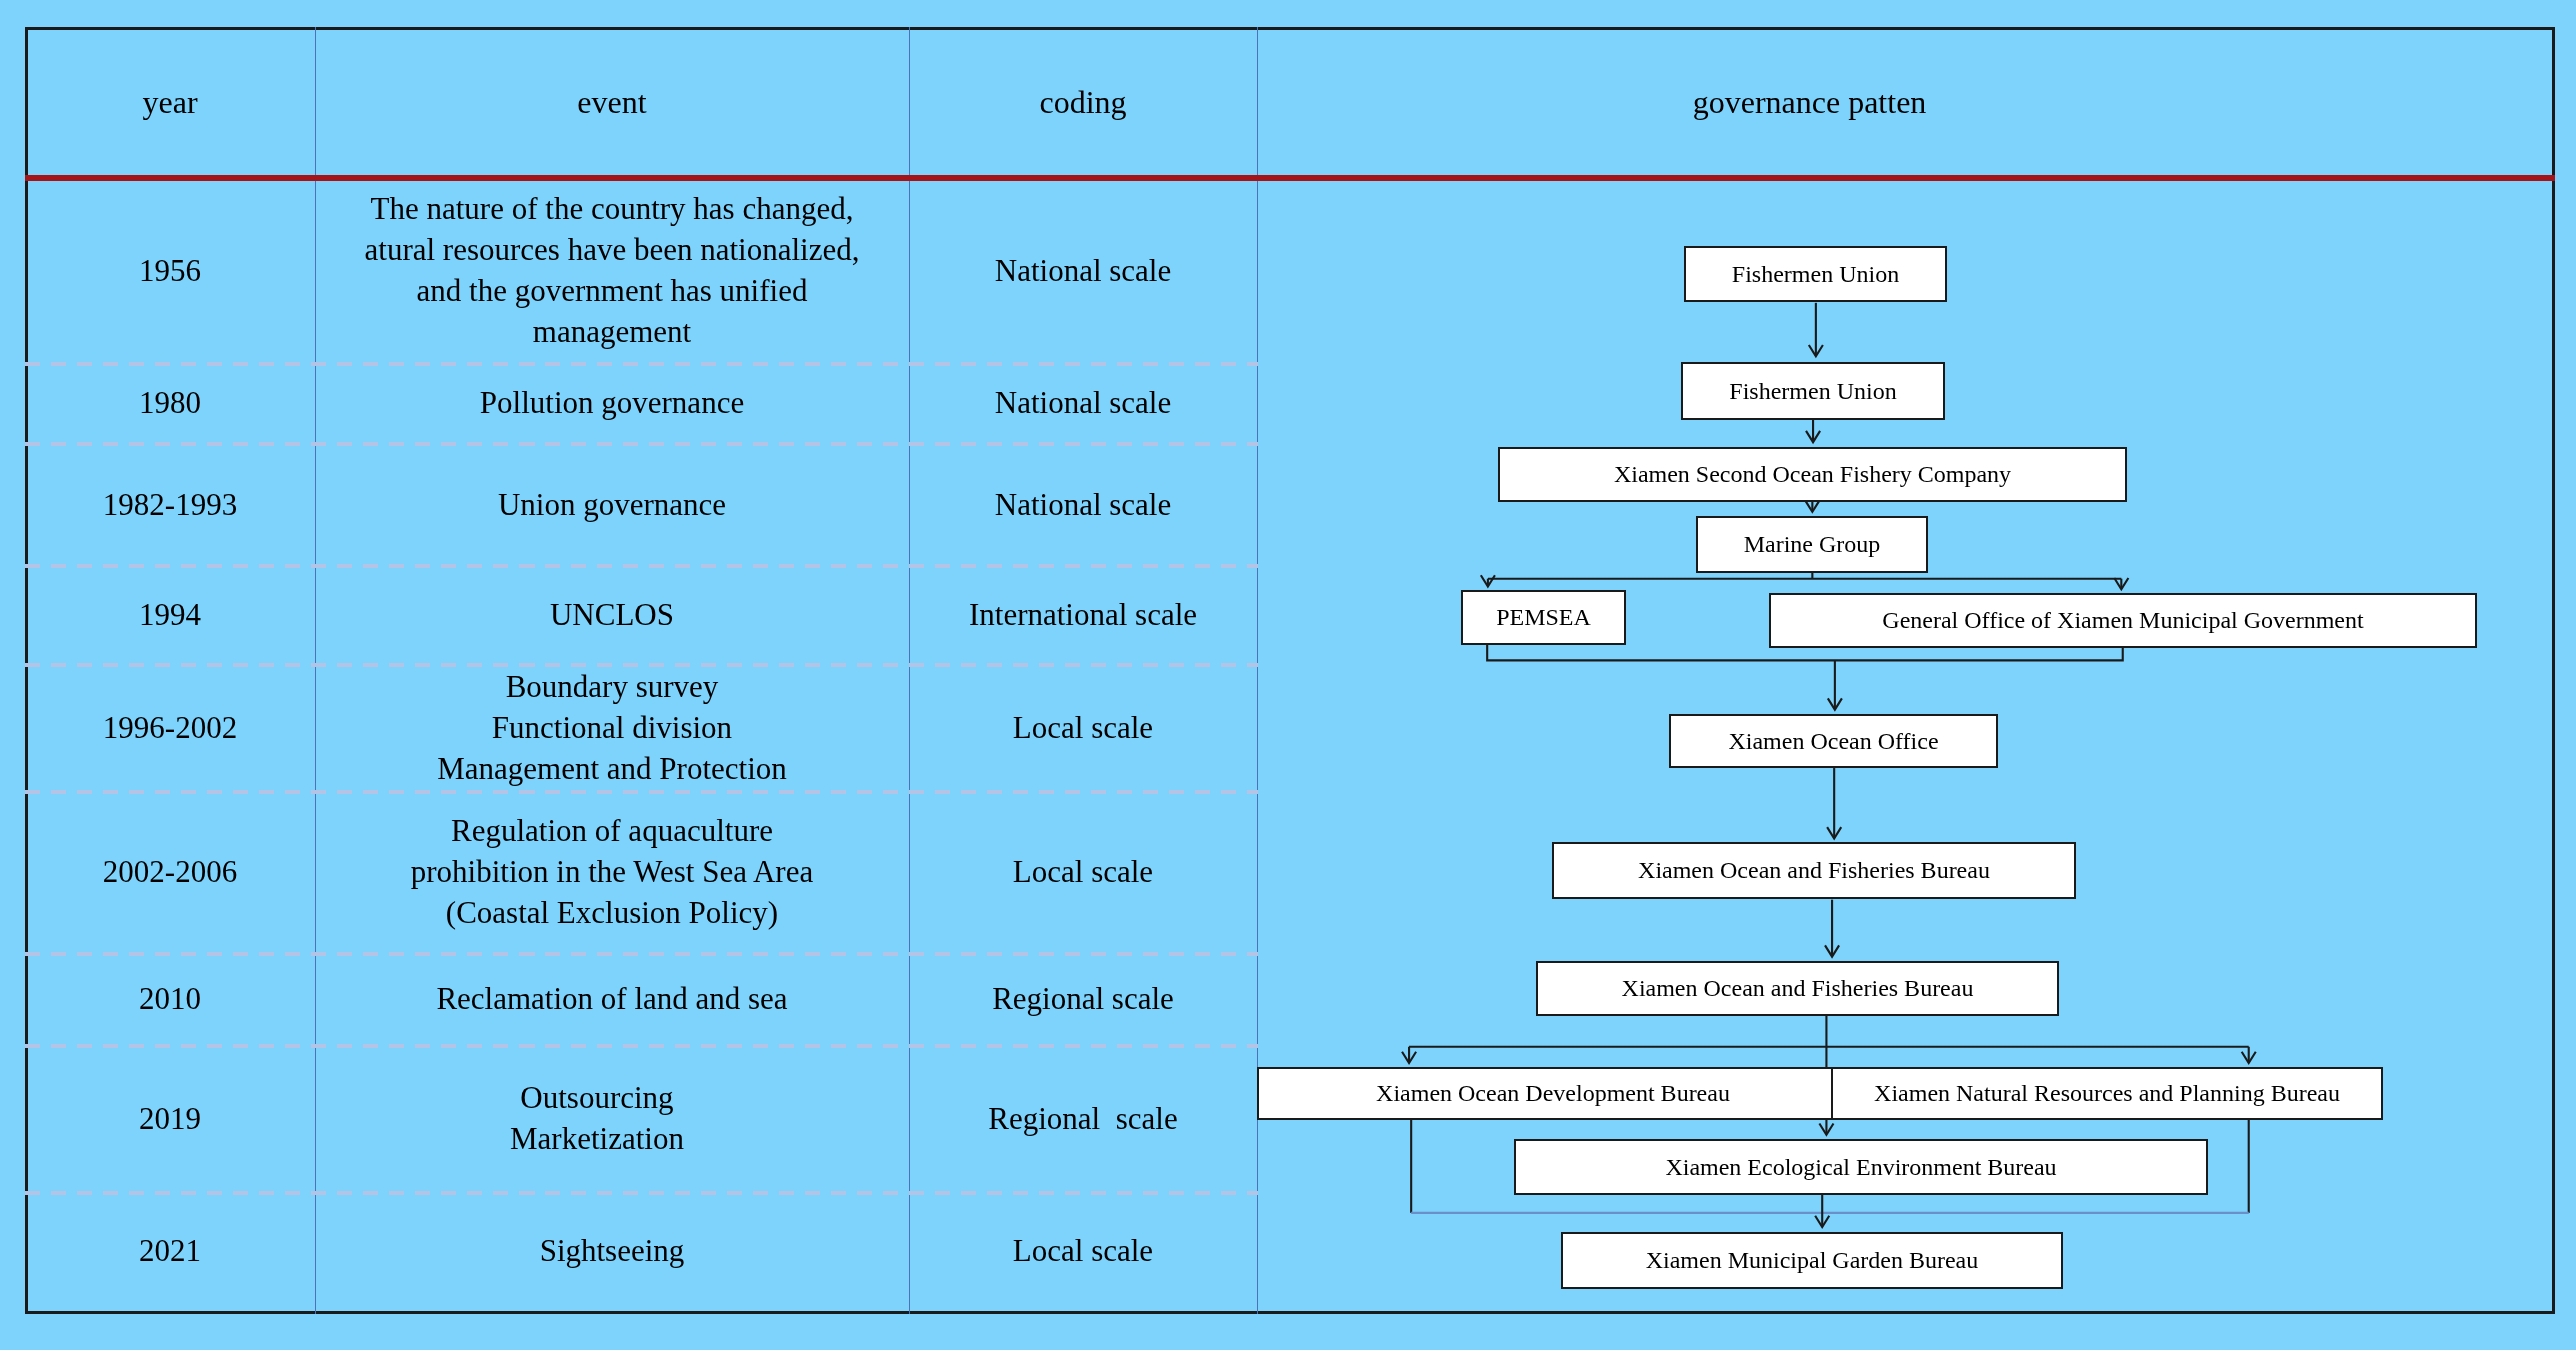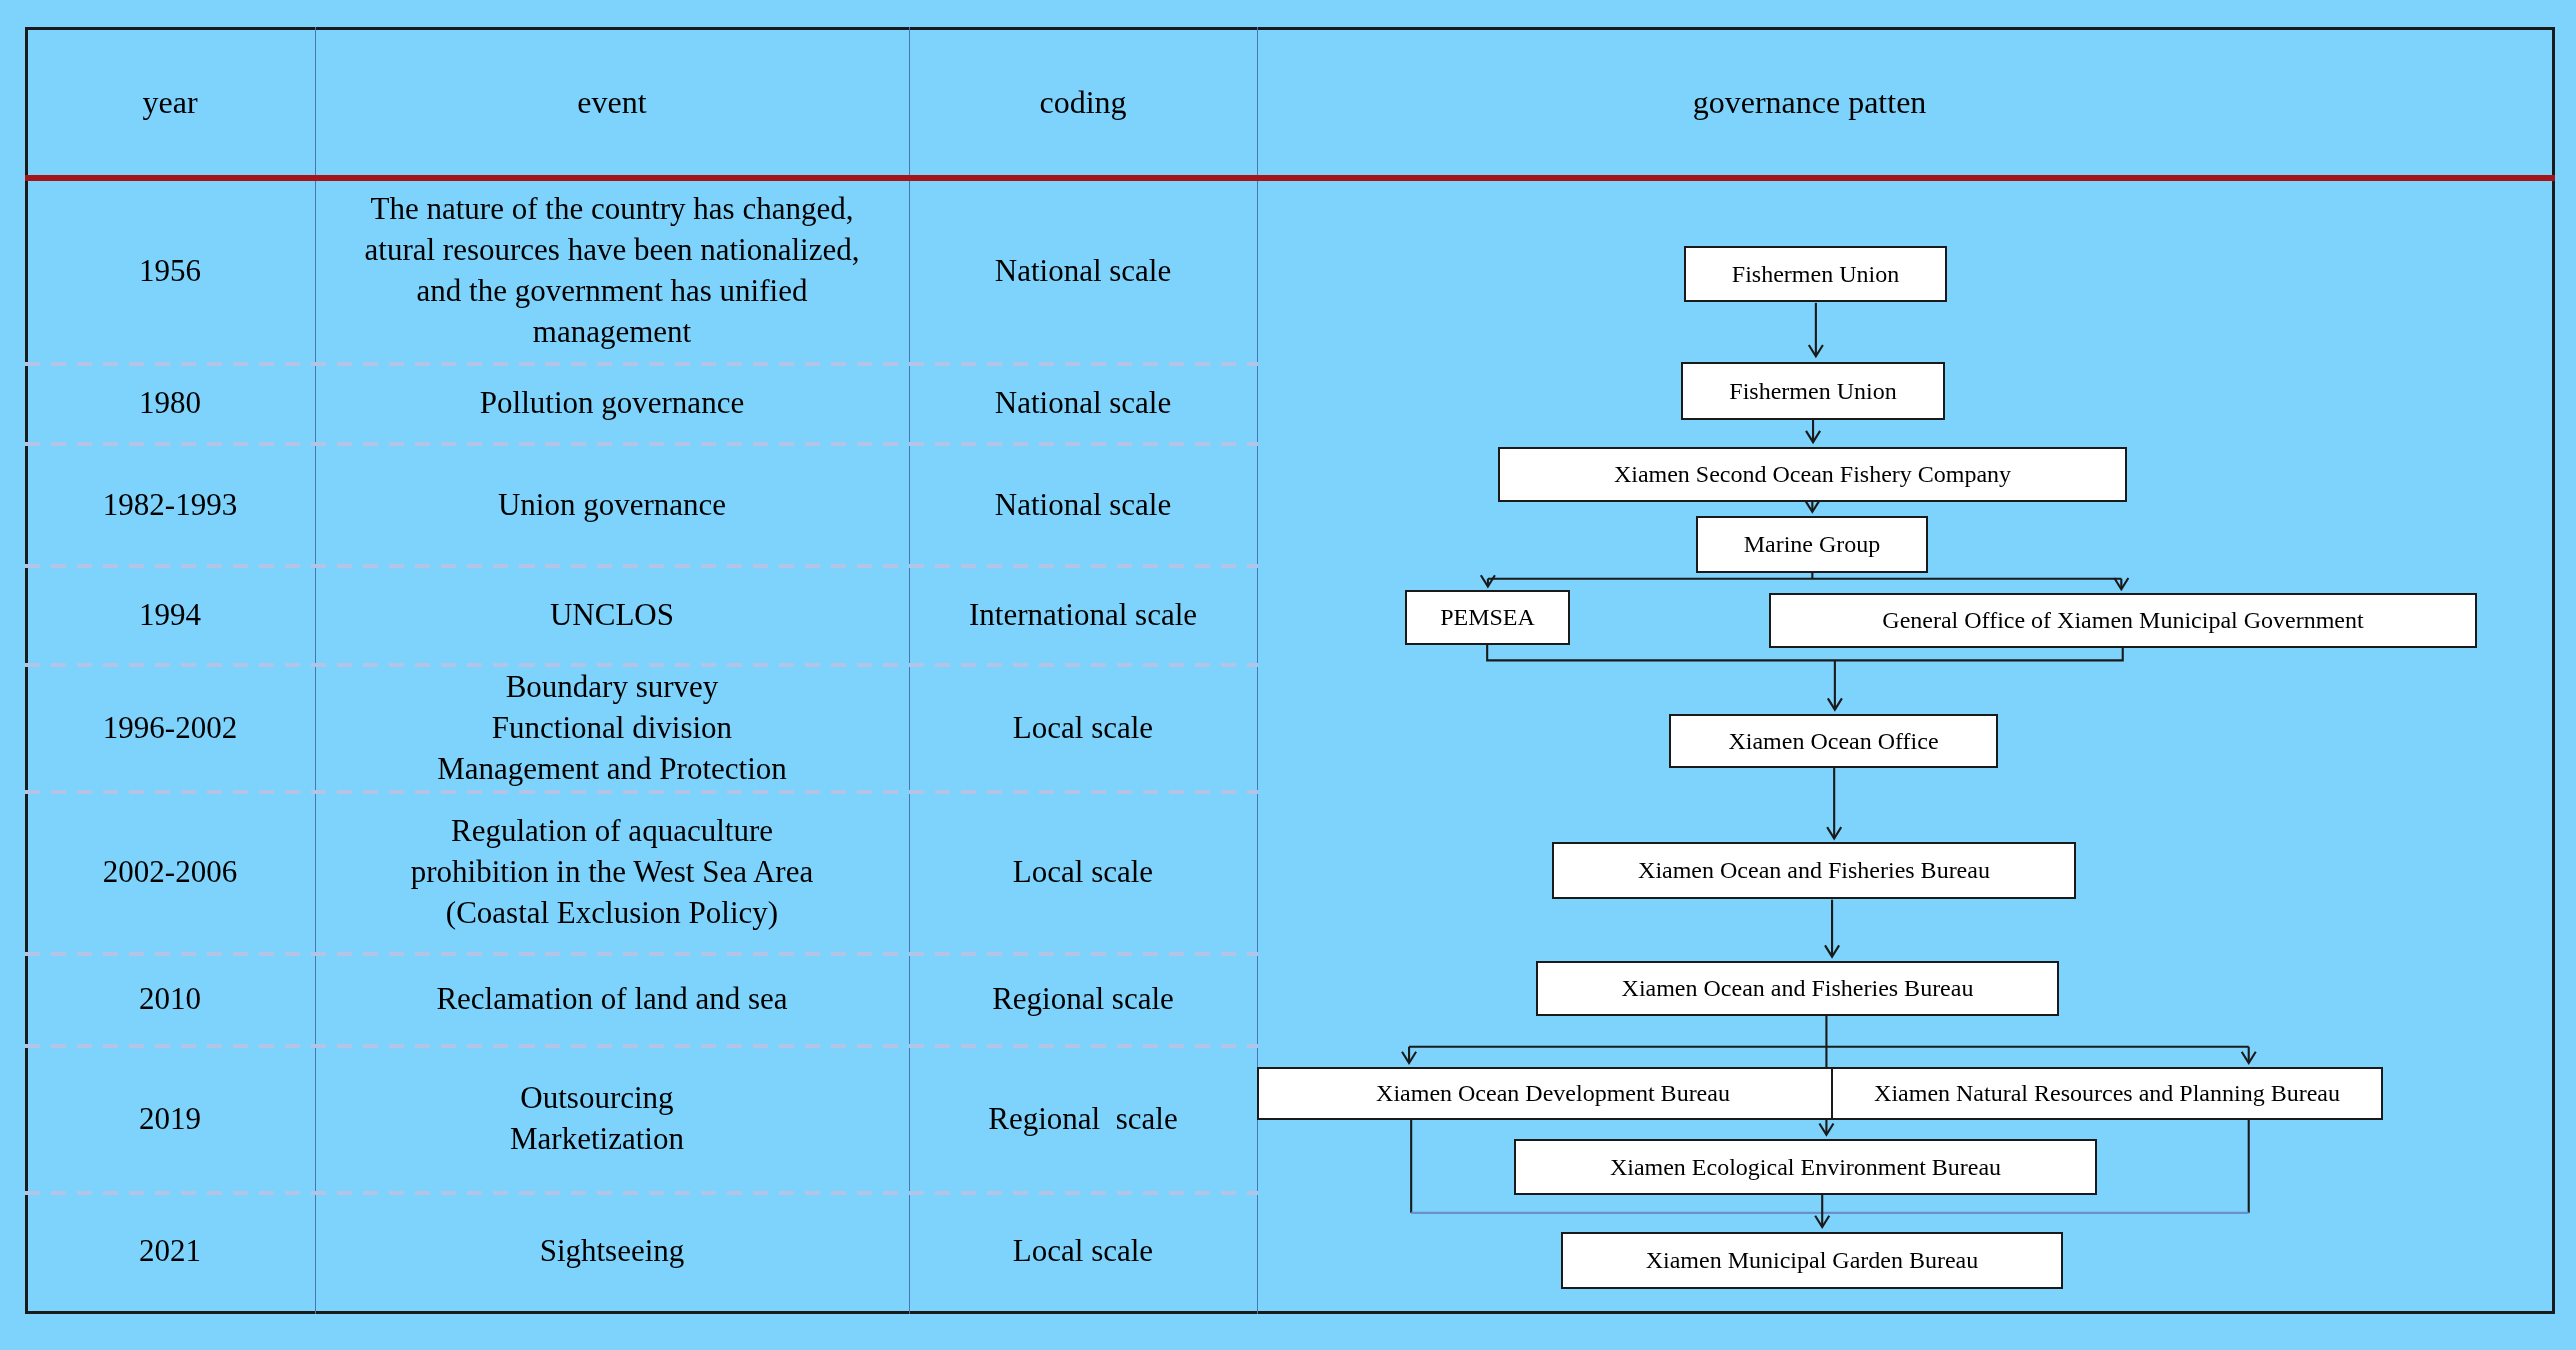--- a/index.html
+++ b/index.html
@@ -142,24 +142,24 @@
       <line class="cl" x1="3195" y1="1591" x2="3195" y2="1723"></line>
       <line class="cl-blue" x1="2005" y1="1723" x2="3195" y2="1723"></line>
       <line class="cl" x1="2589" y1="1697" x2="2589" y2="1742" marker-end="url(#arr)"></line>
     </g>
   </svg>
 
   <div class="fbox" style="left:1684px;top:246px;width:263px;height:56px">Fishermen Union</div>
   <div class="fbox" style="left:1681px;top:362px;width:264px;height:58px">Fishermen Union</div>
   <div class="fbox" style="left:1498px;top:447px;width:629px;height:55px">Xiamen Second Ocean Fishery Company</div>
   <div class="fbox" style="left:1696px;top:516px;width:232px;height:57px">Marine Group</div>
-  <div class="fbox" style="left:1405px;top:590px;width:165px;height:55px">PEMSEA</div>
+  <div class="fbox" style="left:1461px;top:590px;width:165px;height:55px">PEMSEA</div>
   <div class="fbox" style="left:1769px;top:593px;width:708px;height:55px">General Office of Xiamen Municipal Government</div>
   <div class="fbox" style="left:1669px;top:714px;width:329px;height:54px">Xiamen Ocean Office</div>
   <div class="fbox" style="left:1552px;top:842px;width:524px;height:57px">Xiamen Ocean and Fisheries Bureau</div>
   <div class="fbox" style="left:1536px;top:961px;width:523px;height:55px">Xiamen Ocean and Fisheries Bureau</div>
   <div class="fbox" style="left:1257px;top:1067px;width:592px;height:53px">Xiamen Ocean Development Bureau</div>
   <div class="fbox" style="left:1831px;top:1067px;width:552px;height:53px">Xiamen Natural Resources and Planning Bureau</div>
-  <div class="fbox" style="left:1514px;top:1139px;width:583px;height:56px">Xiamen Ecological Environment Bureau</div>
+  <div class="fbox" style="left:1514px;top:1139px;width:694px;height:56px">Xiamen Ecological Environment Bureau</div>
   <div class="fbox" style="left:1561px;top:1232px;width:502px;height:57px">Xiamen Municipal Garden Bureau</div>
 
 </div>
 
 
 </body></html>

